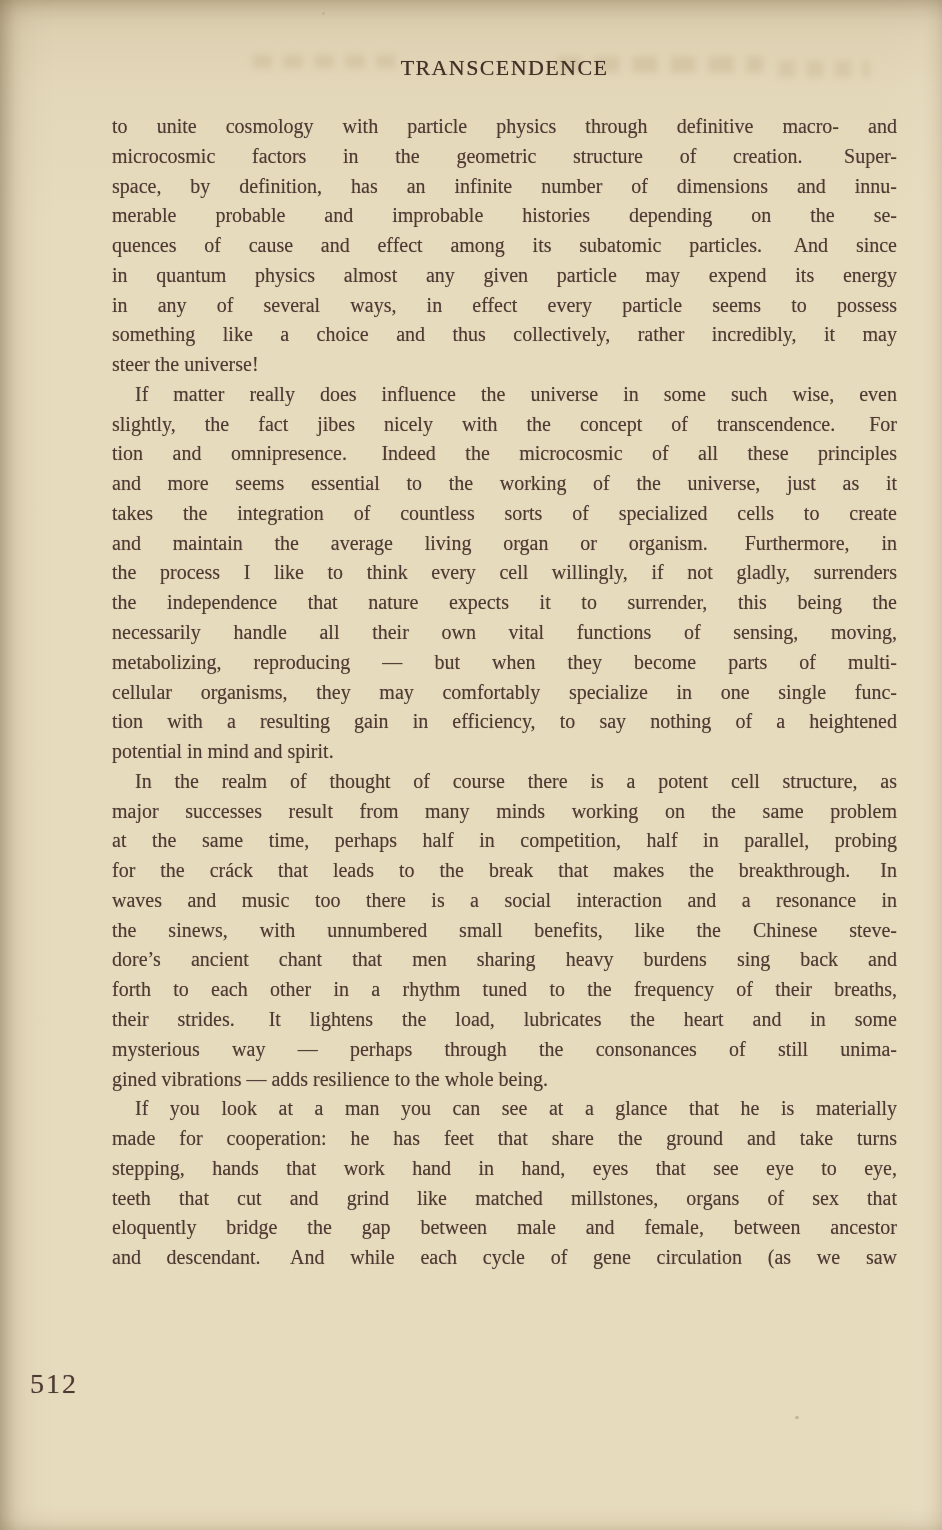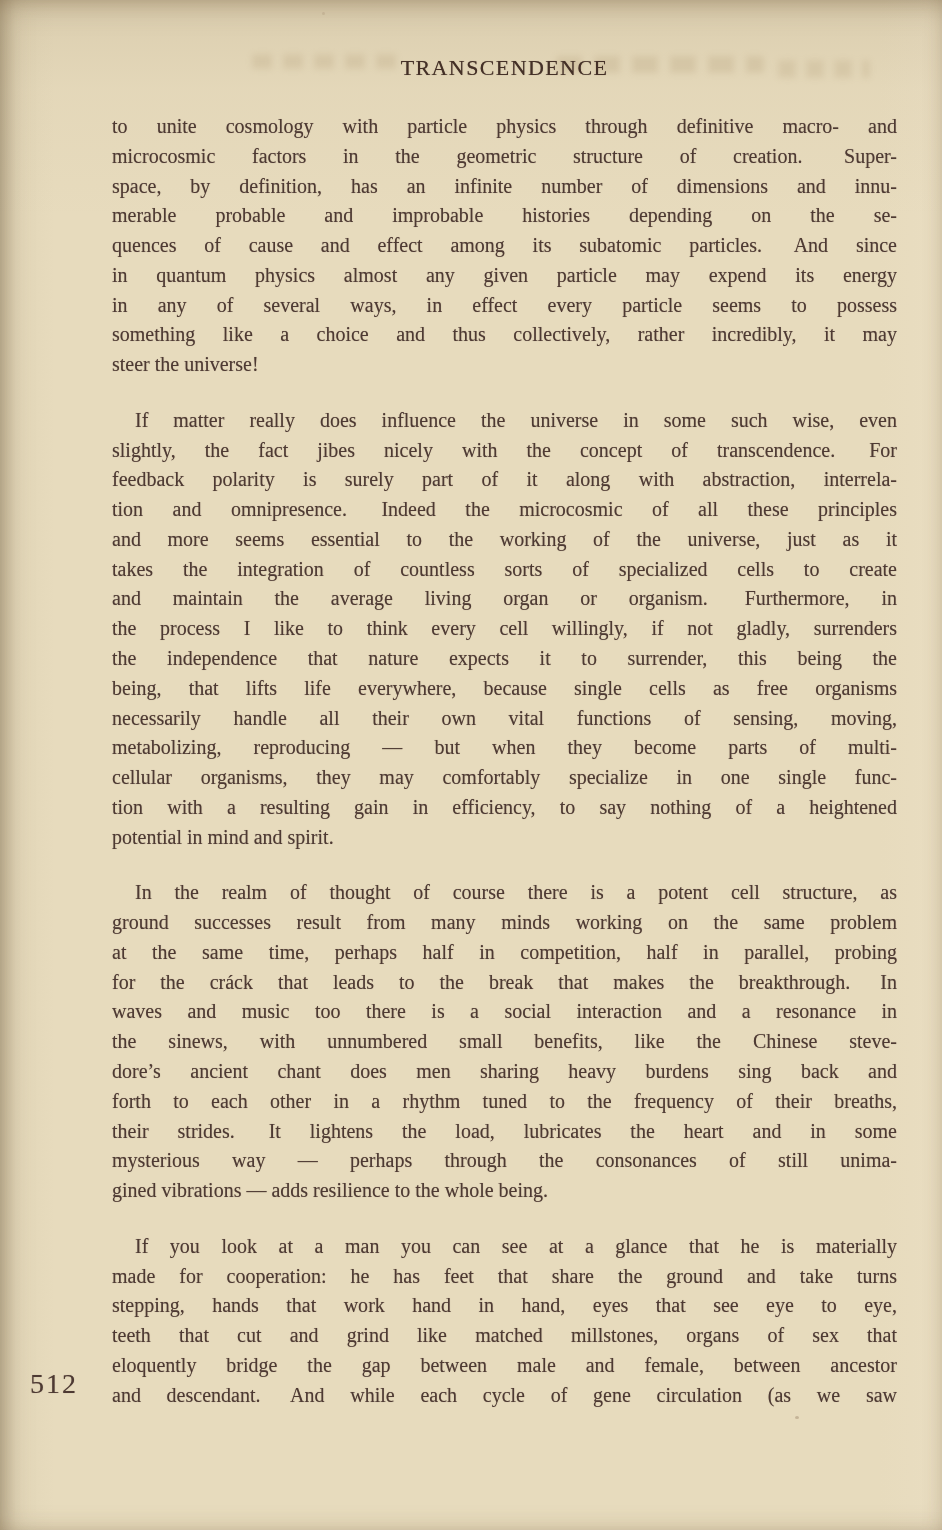--- a/index.html
+++ b/index.html
@@ -61,21 +61,21 @@
     color: #4e3a33;
     text-shadow: 0 0 0.8px rgba(78,58,50,0.45);
   }
   .paragraph { margin: 0; padding: 0; }
   .line {
     text-align: justify;
     text-align-last: justify;
     white-space: normal;
   }
   .line.endline { text-align-last: left; }
-  .line.indent  { text-indent: 23px; margin-top: 26px; }
+  .line.indent  { text-indent: 23px; }
 
   .page-number {
     position: absolute;
     left: 30px;
     top: 1369px;
     font-size: 28px;
     line-height: 29.77px;
     letter-spacing: 2px;
     color: #4e3a33;
     text-shadow: 0 0 0.8px rgba(78,58,50,0.45);
@@ -110,42 +110,40 @@
         <div class="line">merable probable and improbable histories depending on the se-</div>
         <div class="line">quences of cause and effect among its subatomic particles.  And since</div>
         <div class="line">in quantum physics almost any given particle may expend its energy</div>
         <div class="line">in any of several ways, in effect every particle seems to possess</div>
         <div class="line">something like a choice and thus collectively, rather incredibly, it may</div>
         <div class="line endline">steer the universe!</div>
       </div>
       <div class="paragraph">
         <div class="line indent">If matter really does influence the universe in some such wise, even</div>
         <div class="line">slightly, the fact jibes nicely with the concept of transcendence.  For</div>
-        <div class="line">feedback polarity is surely part of it along with abstraction, interrela-</div>
         <div class="line">tion and omnipresence.  Indeed the microcosmic of all these principles</div>
         <div class="line">and more seems essential to the working of the universe, just as it</div>
         <div class="line">takes the integration of countless sorts of specialized cells to create</div>
         <div class="line">and maintain the average living organ or organism.  Furthermore, in</div>
         <div class="line">the process I like to think every cell willingly, if not gladly, surrenders</div>
         <div class="line">the independence that nature expects it to surrender, this being the</div>
-        <div class="line">being, that lifts life everywhere, because single cells as free organisms</div>
         <div class="line">necessarily handle all their own vital functions of sensing, moving,</div>
         <div class="line">metabolizing, reproducing — but when they become parts of multi-</div>
         <div class="line">cellular organisms, they may comfortably specialize in one single func-</div>
         <div class="line">tion with a resulting gain in efficiency, to say nothing of a heightened</div>
         <div class="line endline">potential in mind and spirit.</div>
       </div>
       <div class="paragraph">
         <div class="line indent">In the realm of thought of course there is a potent cell structure, as</div>
-        <div class="line">ground successes result from many minds working on the same problem</div>
+        <div class="line">major successes result from many minds working on the same problem</div>
         <div class="line">at the same time, perhaps half in competition, half in parallel, probing</div>
         <div class="line">for the cráck that leads to the break that makes the breakthrough.  In</div>
         <div class="line">waves and music too there is a social interaction and a resonance in</div>
         <div class="line">the sinews, with unnumbered small benefits, like the Chinese steve-</div>
-        <div class="line">dore’s ancient chant does men sharing heavy burdens sing back and</div>
+        <div class="line">dore’s ancient chant that men sharing heavy burdens sing back and</div>
         <div class="line">forth to each other in a rhythm tuned to the frequency of their breaths,</div>
         <div class="line">their strides.  It lightens the load, lubricates the heart and in some</div>
         <div class="line">mysterious way — perhaps through the consonances of still unima-</div>
         <div class="line endline">gined vibrations — adds resilience to the whole being.</div>
       </div>
       <div class="paragraph">
         <div class="line indent">If you look at a man you can see at a glance that he is materially</div>
         <div class="line">made for cooperation: he has feet that share the ground and take turns</div>
         <div class="line">stepping, hands that work hand in hand, eyes that see eye to eye,</div>
         <div class="line">teeth that cut and grind like matched millstones, organs of sex that</div>

